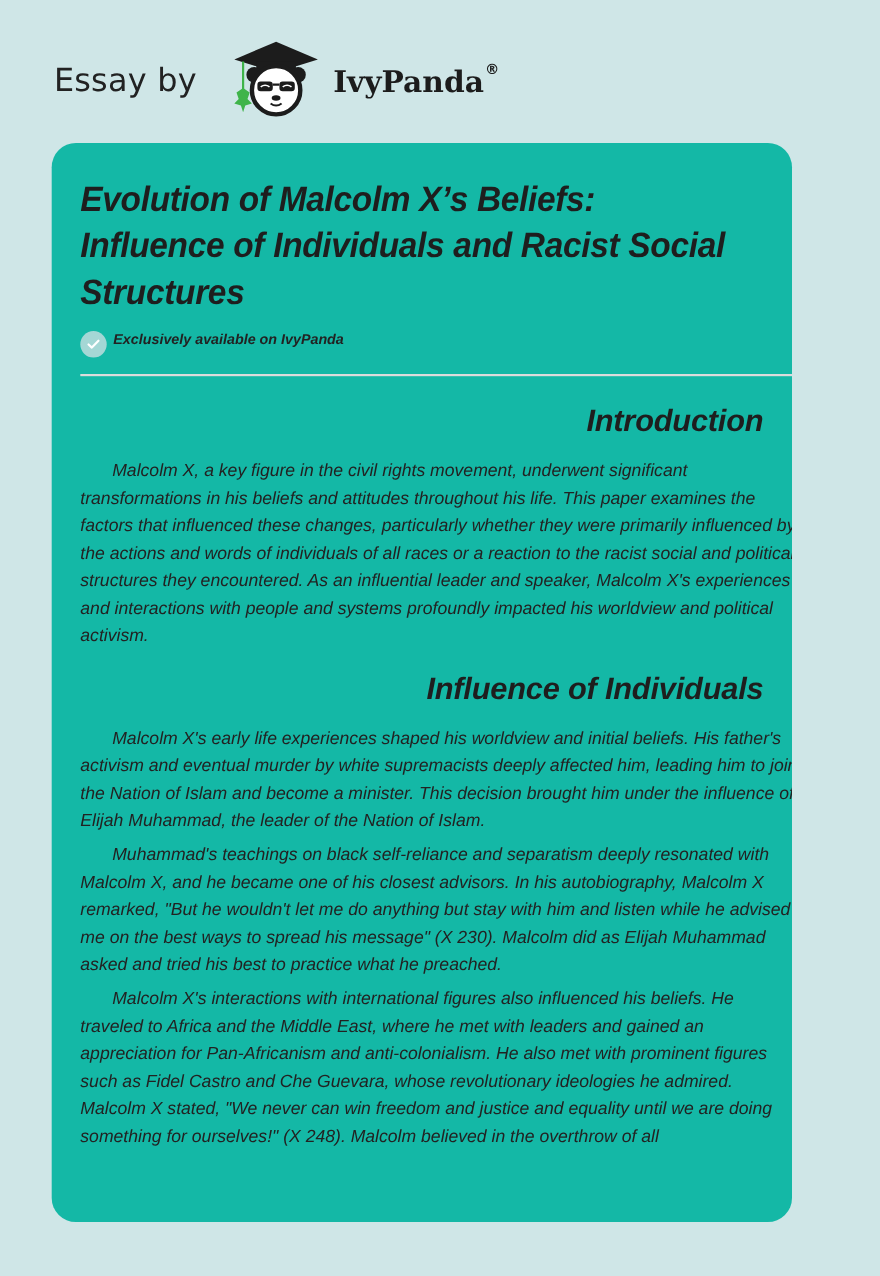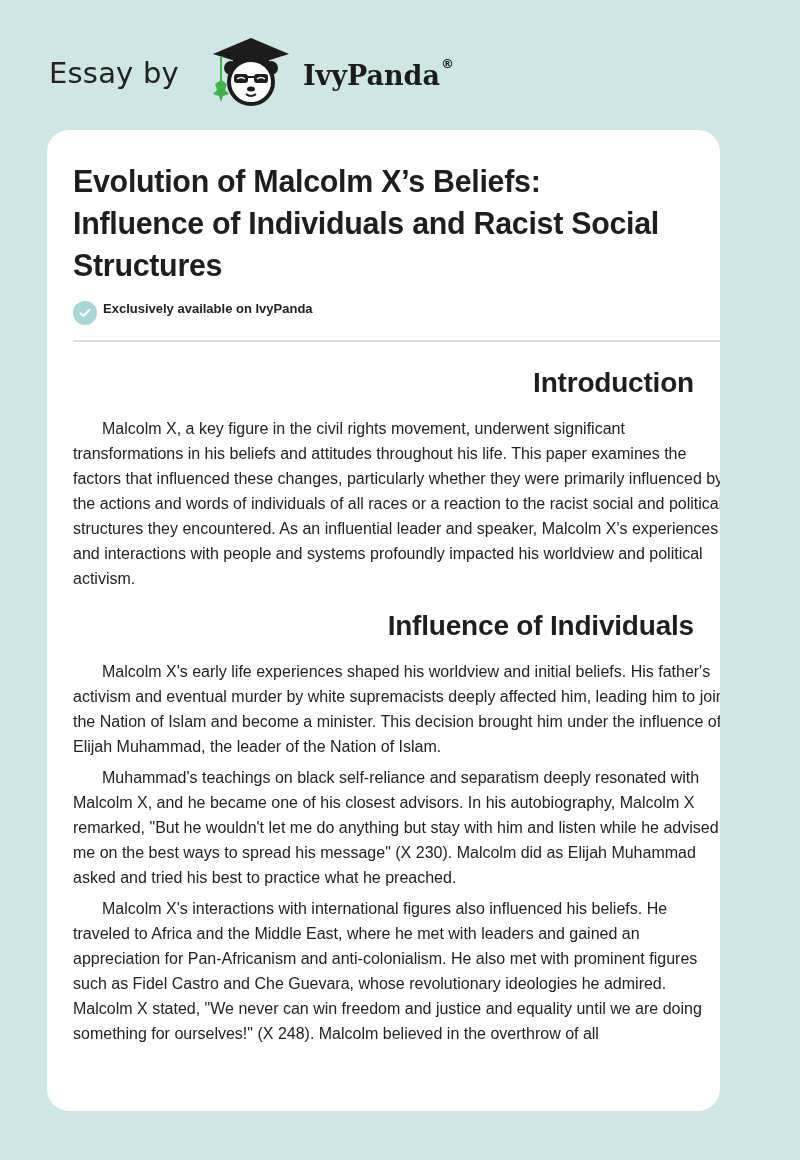--- a/index.html
+++ b/index.html
@@ -50,23 +50,24 @@
     position: relative;
     top: -4px;
     margin-left: 1px;
   }
   .card {
     position: absolute;
     left: 47px;
     top: 130px;
     width: 673px;
     height: 981px;
-    background: #ffffff;
+    background: #14b8a6;
     border-radius: 22px;
     overflow: hidden;
+    font-style: italic;
   }
   .card-inner {
     padding: 0 26px 0 26px;
   }
   .title {
     margin: 30px 0 0 0;
     font-family: "Liberation Sans", sans-serif;
     font-weight: bold;
     font-size: 32px;
     line-height: 42px;

